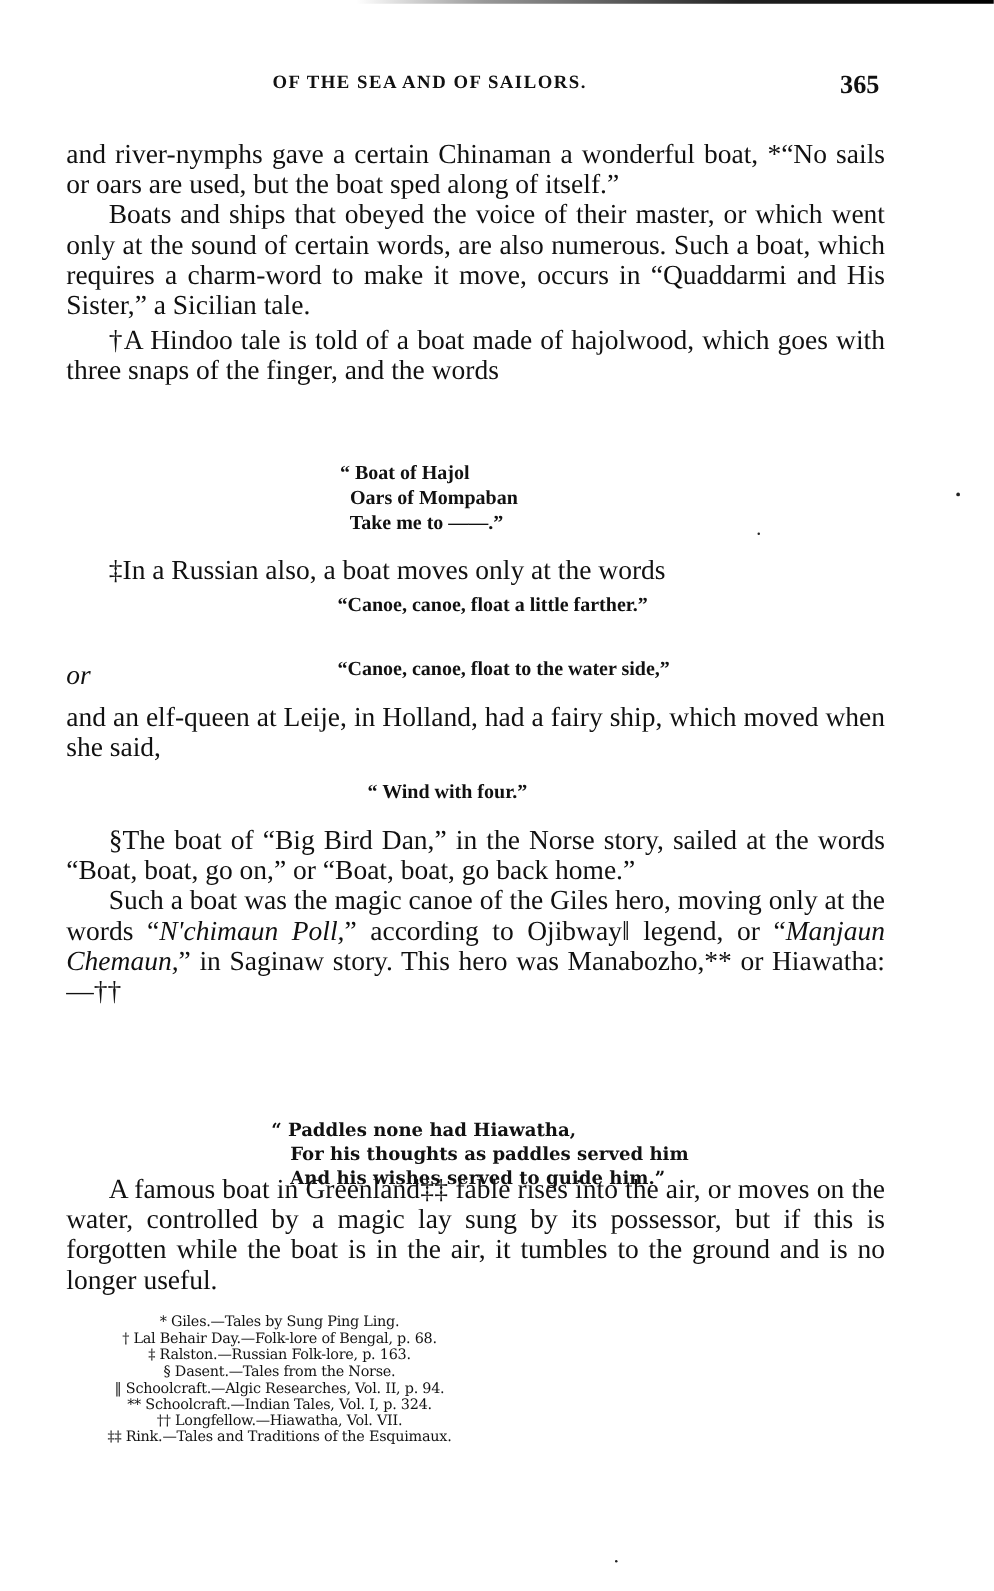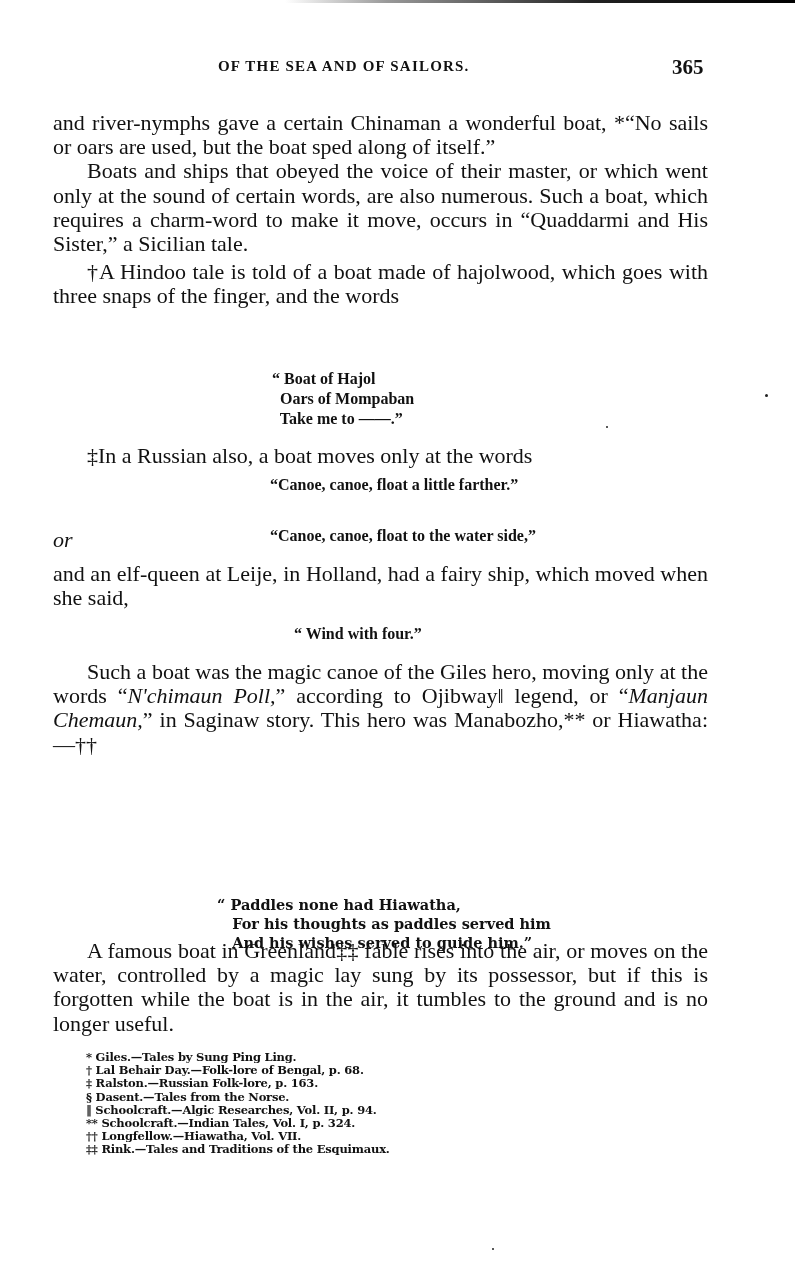--- a/index.html
+++ b/index.html
@@ -33,22 +33,22 @@
       position: absolute; font-family: "Liberation Serif", serif; font-weight: bold;
       font-size: 16px; line-height: 20px;
     }
     .verse .line { white-space: pre; }
     .quote-line {
       position: absolute; font-weight: bold; font-size: 16px; white-space: pre;
     }
     .or-word { position: absolute; left: 53px; font-size: 22px; }
     .footnotes {
       position: absolute; left: 86px; top: 1051px;
-      font-family: "DejaVu Serif", serif; font-weight: bold;
-      font-size: 11.5px; line-height: 13.2px; letter-spacing: -0.2px;
+      font-family: "DejaVu Serif", serif; font-weight: normal;
+      font-size: 11.5px; line-height: 13.2px; letter-spacing: -0.2px; text-align: center;
     }
     .footnote { white-space: pre; }
     .em { font-style: italic; }
     .speck { position: absolute; width: 3px; height: 3px; background: #222; border-radius: 50%; }
   </style>
 </head>
 <body>
 
 <div class="top-rule"></div>
 
@@ -77,20 +77,21 @@
 <div class="or-word" style="top:527px;font-style:italic;">or</div>
 <div class="quote-line" style="left:270px; top:527px;">“Canoe, canoe, float to the water side,”</div>
 
 <div class="body-text" style="top:562px;">
   <p class="para">and an elf-queen at Leije, in Holland, had a fairy ship, which moved when she said,</p>
 </div>
 
 <div class="quote-line" style="left:294px; top:625px;">“ Wind with four.”</div>
 
 <div class="body-text" style="top:660px;">
+  <p class="para indent">§The boat of “Big Bird Dan,” in the Norse story, sailed at the words “Boat, boat, go on,” or “Boat, boat, go back home.”</p>
   <p class="para indent"><span>Such a boat was the magic canoe of the Giles hero, moving only at the words “</span><span class="em">N'chimaun Poll,</span><span>” according to Ojibway‖ legend, or “</span><span class="em">Manjaun Chemaun,</span><span>” in Saginaw story.  This hero was Manabozho,** or Hiawatha:—††</span></p>
 </div>
 
 <div class="verse" style="left:217px; top:895px; font-family:'DejaVu Serif', serif; font-size:14.5px; line-height:19px;">
   <div class="line">“ Paddles none had Hiawatha,</div>
   <div class="line">   For his thoughts as paddles served him</div>
   <div class="line">   And his wishes served to guide him.”</div>
 </div>
 
 <div class="body-text" style="top:939px;">

